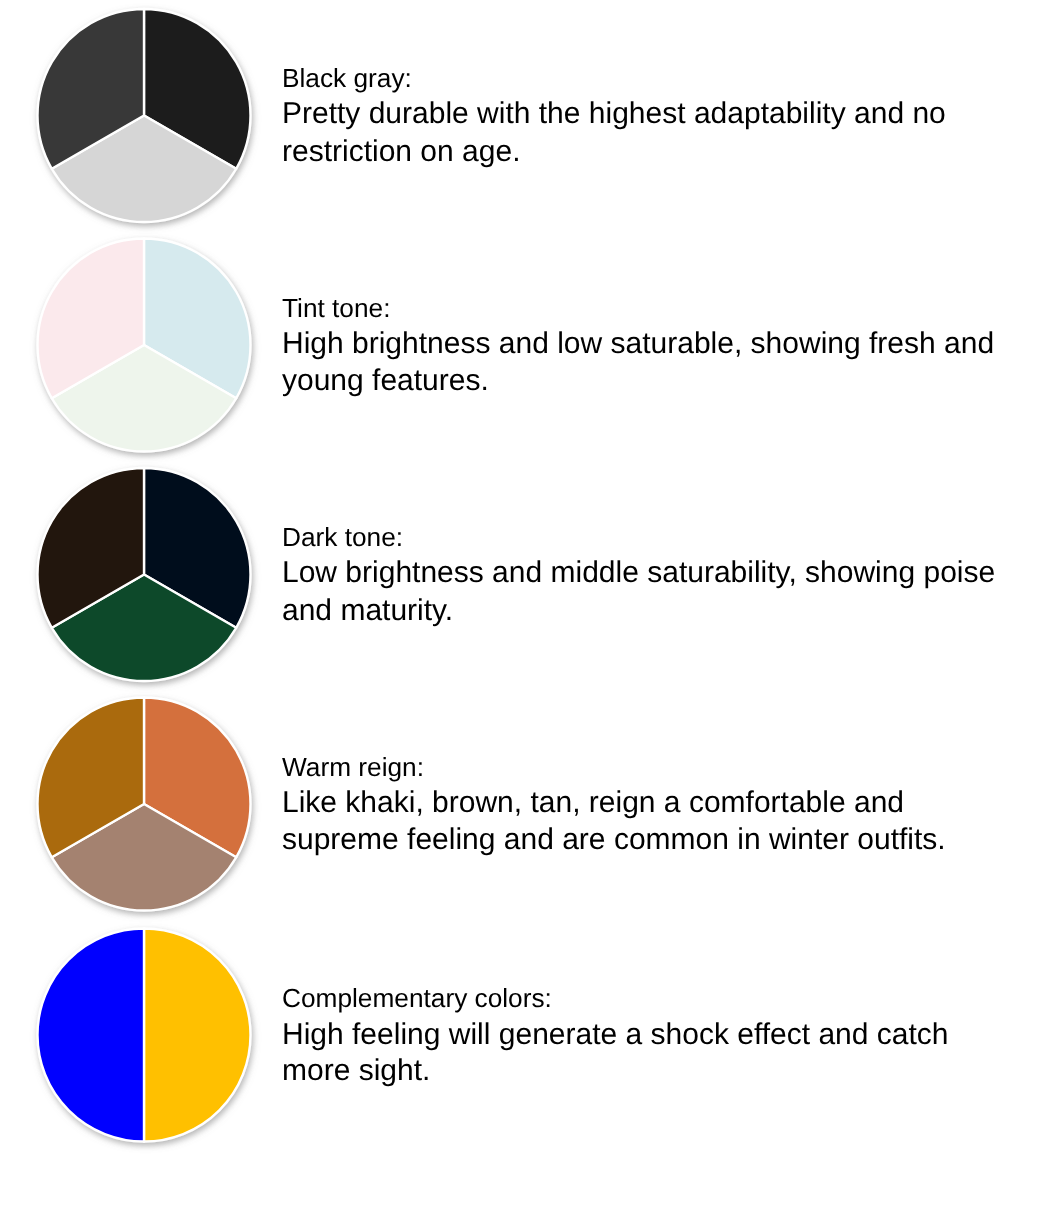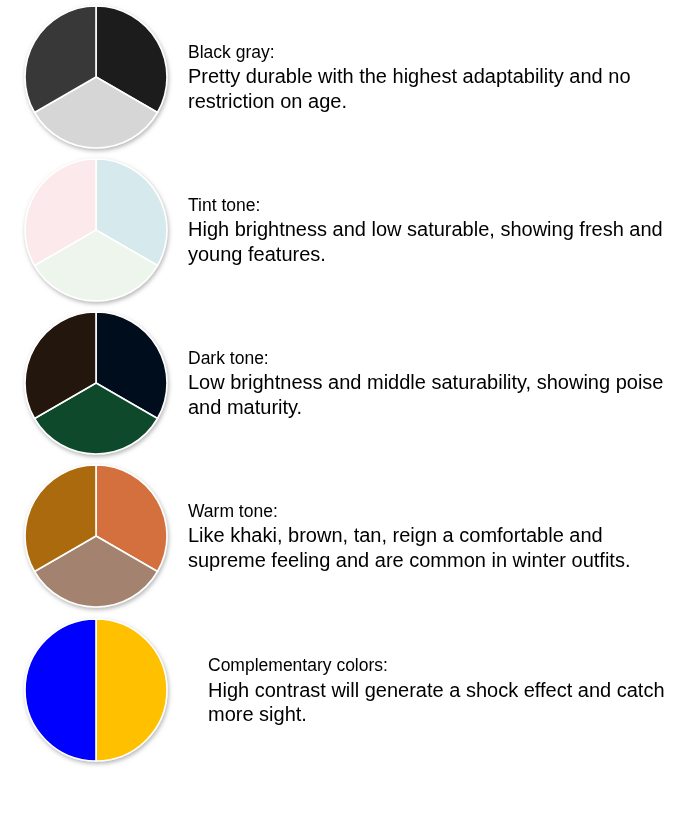--- a/index.html
+++ b/index.html
@@ -22,21 +22,21 @@
     width: 697px;
   }
   .palette-row {
     display: flex;
     flex-direction: row;
     align-items: center;
     height: 153px;
     width: 697px;
     box-sizing: border-box;
   }
-  .palette-row.row-last { height: 156px; gap: 20px; }
+  .palette-row.row-last { height: 156px; }
 
   .swatch-cell {
     width: 188px;
     min-width: 188px;
     height: 153px;
     display: flex;
     align-items: center;
     justify-content: flex-start;
     padding-left: 22px;
     box-sizing: border-box;
@@ -157,21 +157,21 @@
             </defs>
             <g filter="url(#sh3)">
               <path d="M 74 74 L 74.000 3.000 A 71 71 0 0 1 135.488 109.500 Z" fill="#d4703c" stroke="#ffffff" stroke-width="1.6" stroke-linejoin="round"></path>
               <path d="M 74 74 L 135.488 109.500 A 71 71 0 0 1 12.512 109.500 Z" fill="#a4826f" stroke="#ffffff" stroke-width="1.6" stroke-linejoin="round"></path>
               <path d="M 74 74 L 12.512 109.500 A 71 71 0 0 1 74.000 3.000 Z" fill="#aa6a08" stroke="#ffffff" stroke-width="1.6" stroke-linejoin="round"></path>
             </g>
           </svg>
         </div>
     </div>
     <div class="text-cell">
-      <div class="tone-title">Warm tone:</div>
+      <div class="tone-title">Warm reign:</div>
       <div class="tone-desc">Like khaki, brown, tan, reign a comfortable and supreme feeling and are common in winter outfits.</div>
     </div>
   </div>
 
   <div class="palette-row row-last">
     <div class="swatch-cell">
       <div class="pie">
           <svg viewBox="0 0 148 148" width="148" height="148">
             <defs>
               <filter id="sh4" x="-30%" y="-30%" width="170%" height="170%">
@@ -180,17 +180,17 @@
             </defs>
             <g filter="url(#sh4)">
               <path d="M 74 74 L 74.000 3.000 A 71 71 0 0 1 74.000 145.000 Z" fill="#ffc000" stroke="#ffffff" stroke-width="1.6" stroke-linejoin="round"></path>
               <path d="M 74 74 L 74.000 145.000 A 71 71 0 0 1 74.000 3.000 Z" fill="#0000ff" stroke="#ffffff" stroke-width="1.6" stroke-linejoin="round"></path>
             </g>
           </svg>
         </div>
     </div>
     <div class="text-cell">
       <div class="tone-title">Complementary colors:</div>
-      <div class="tone-desc">High contrast will generate a shock effect and catch more sight.</div>
+      <div class="tone-desc">High feeling will generate a shock effect and catch more sight.</div>
     </div>
   </div>
 
 </div>
 
 </body></html>

